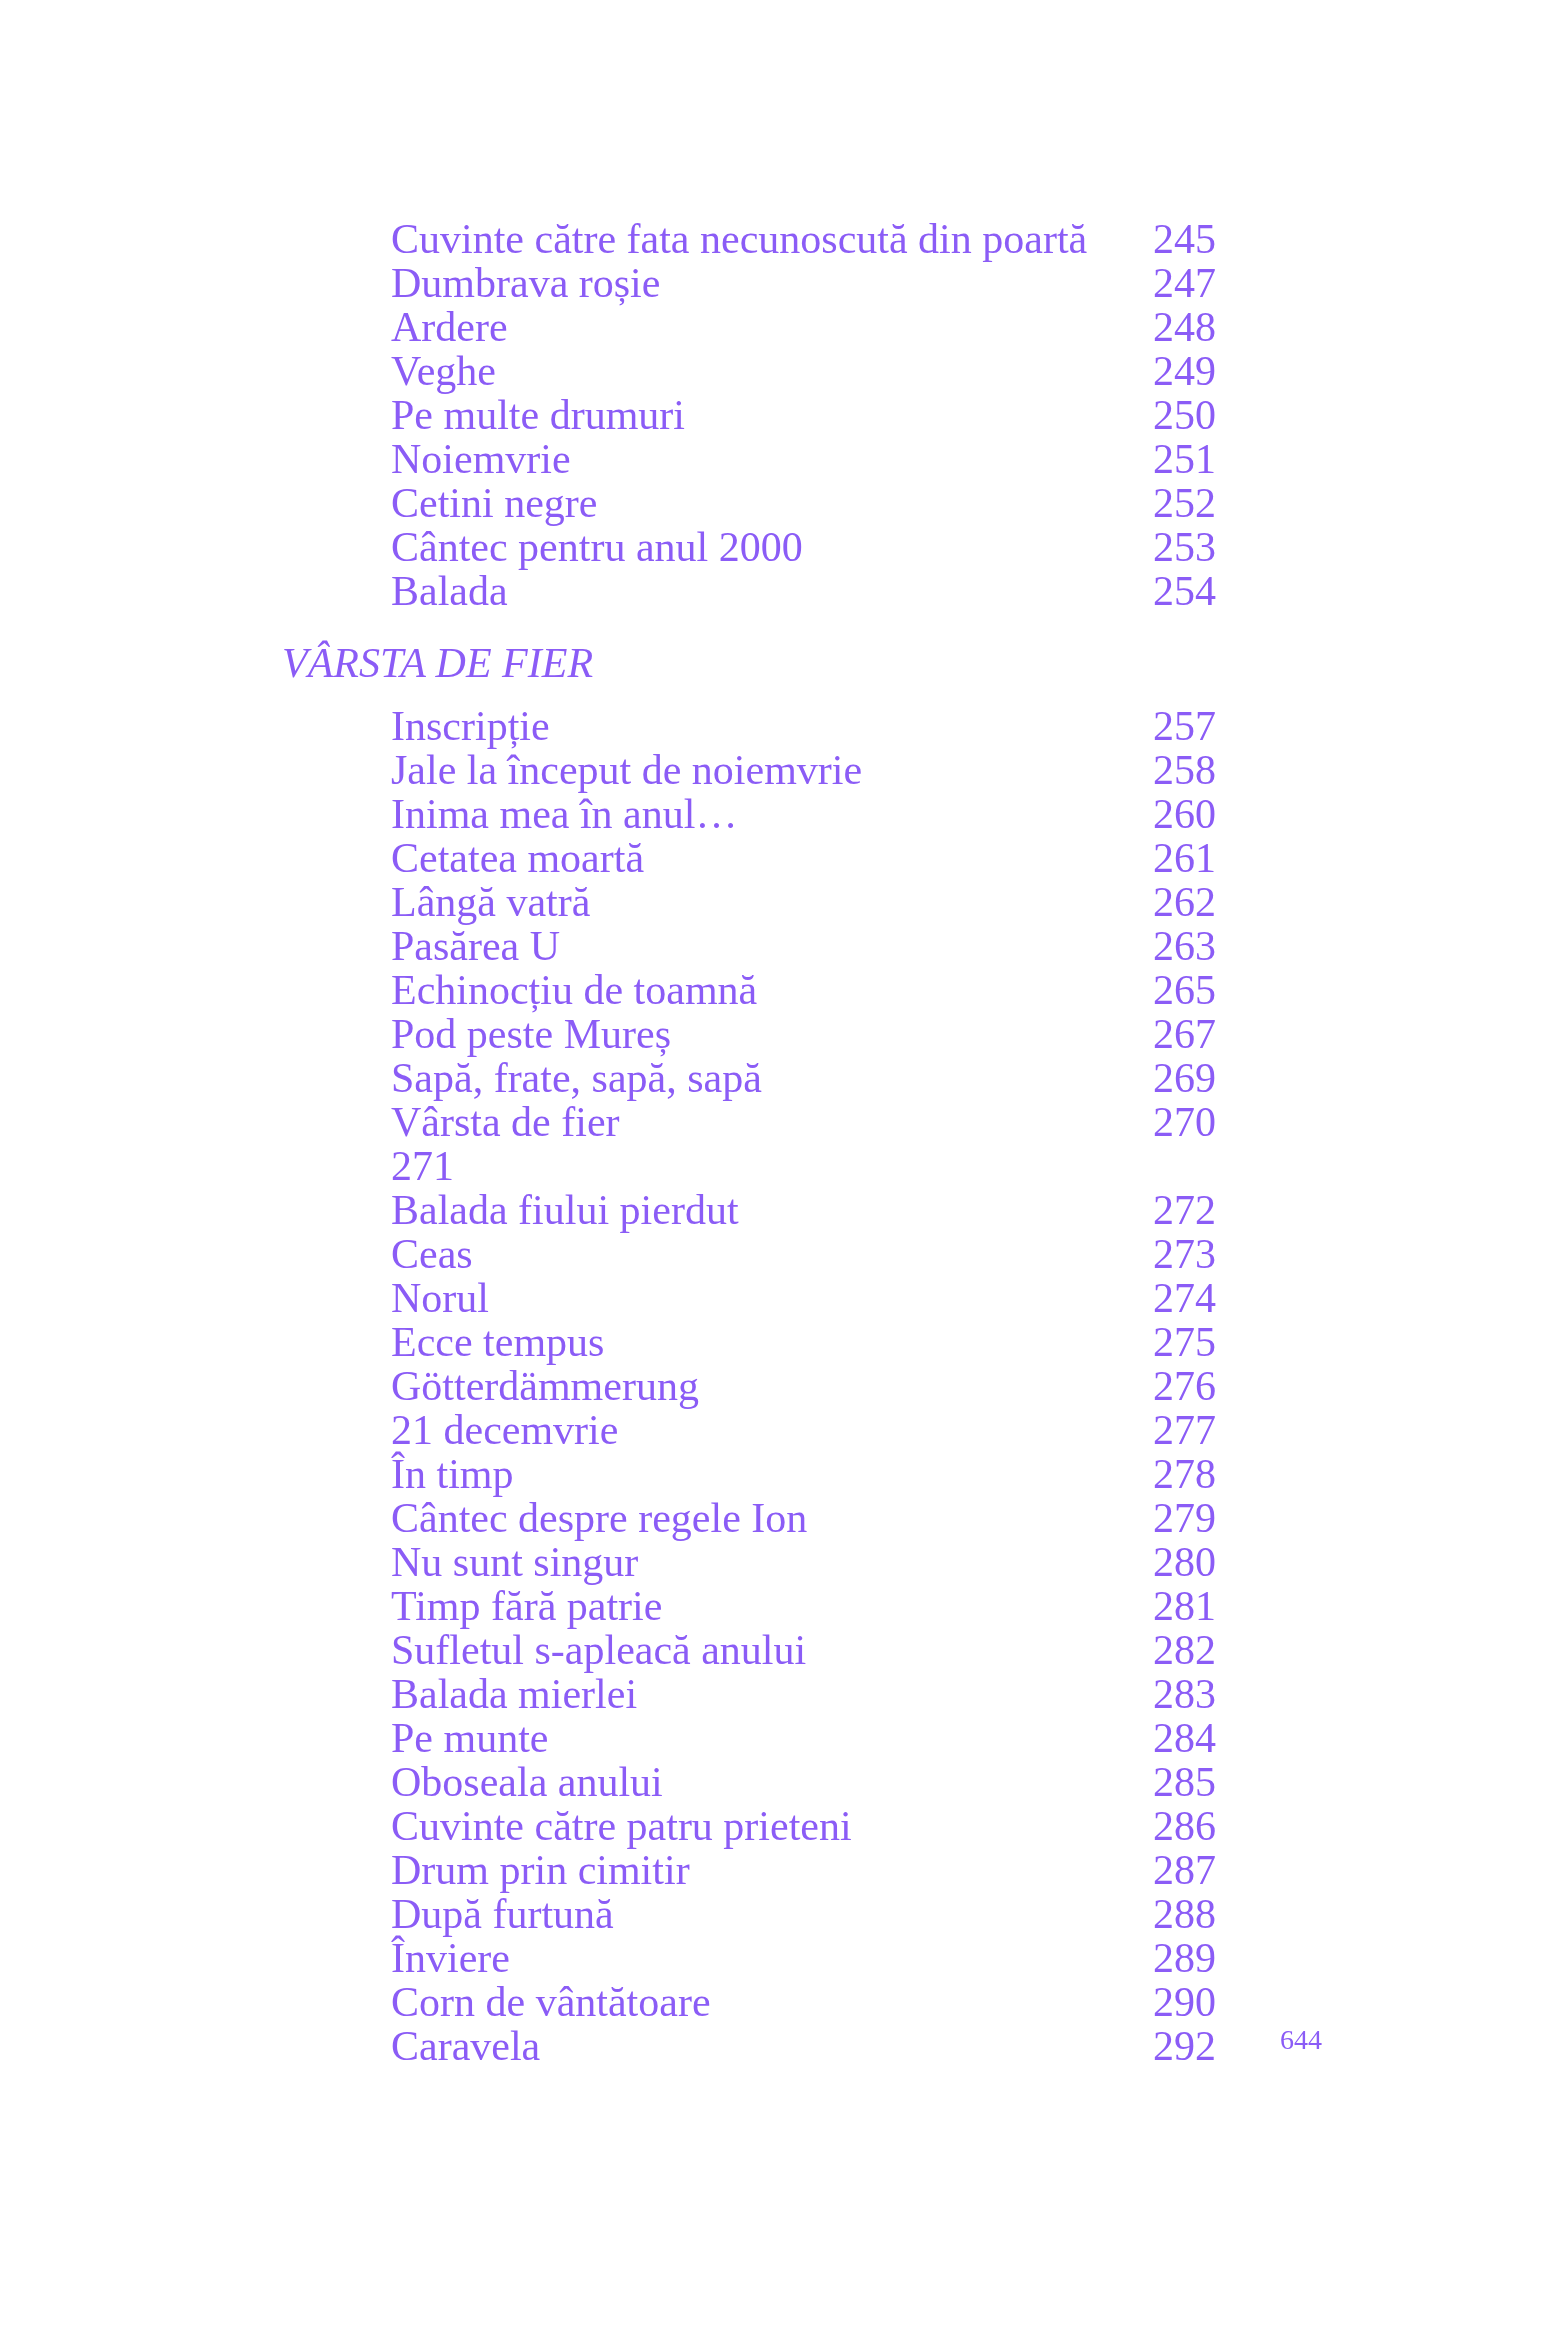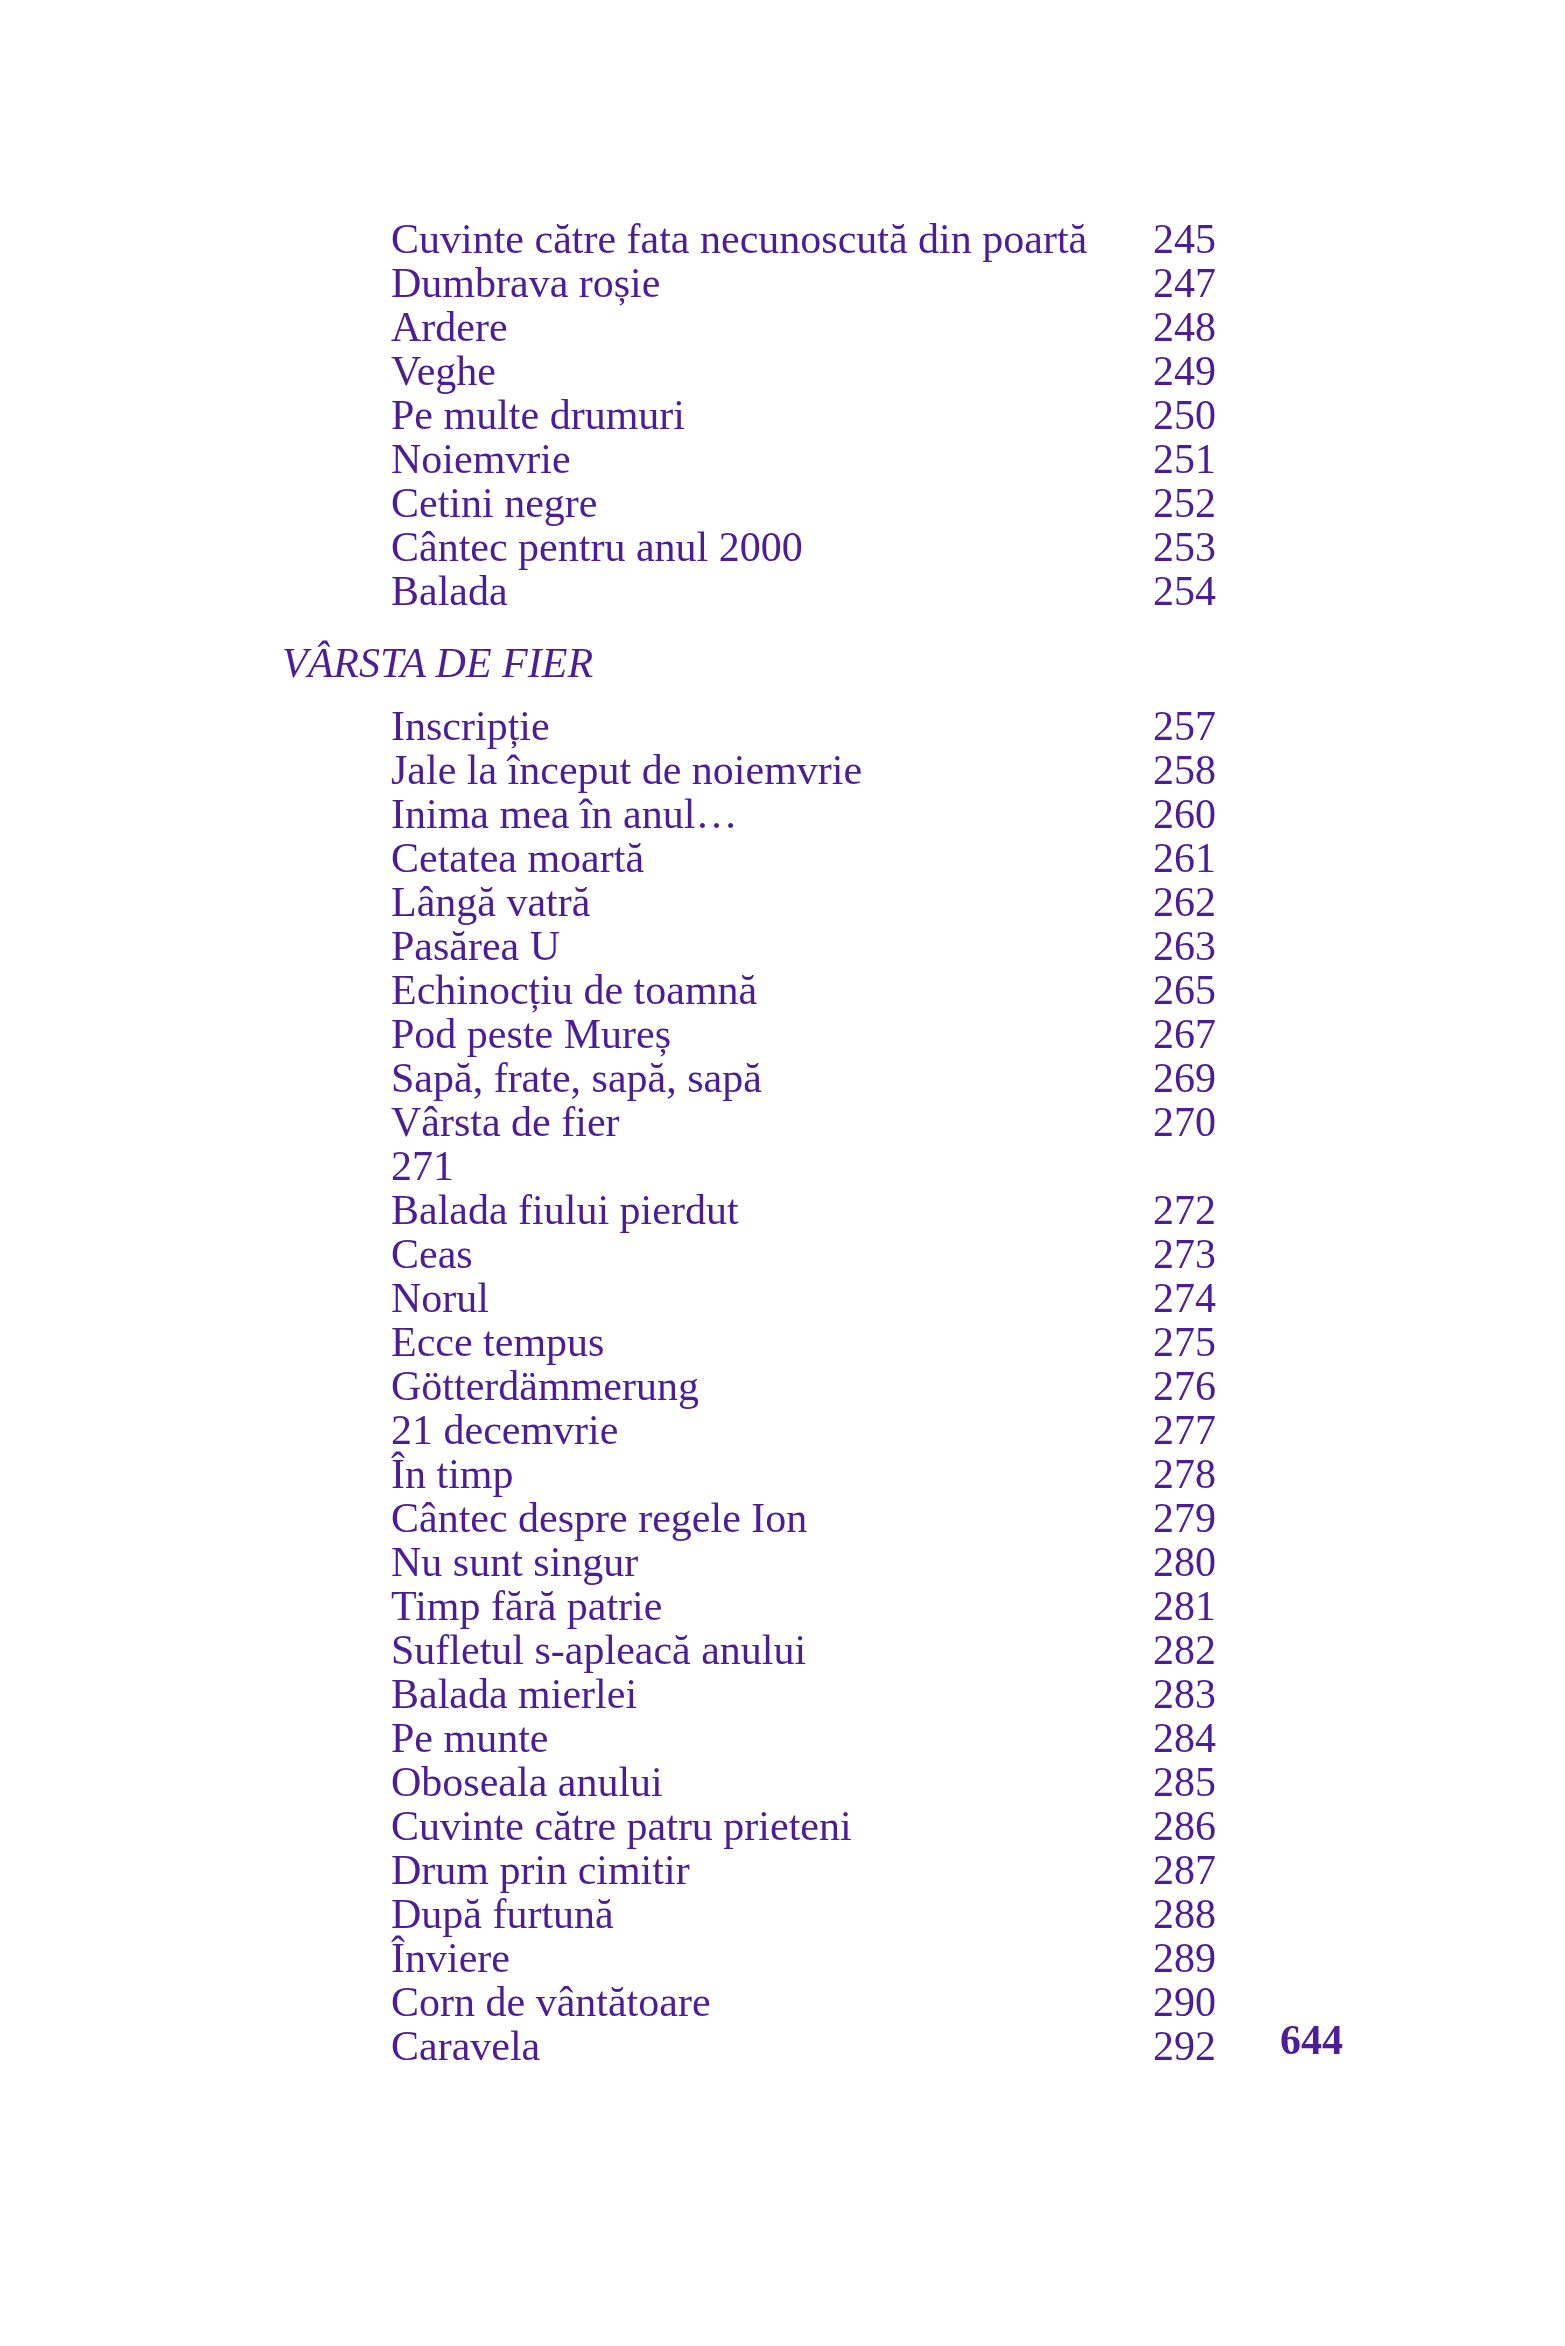--- a/index.html
+++ b/index.html
@@ -5,21 +5,21 @@
   html, body {
     margin: 0;
     padding: 0;
     background: #e8e8e8;
   }
   .page {
     position: relative;
     width: 1565px;
     height: 2347px;
     background: #ffffff;
-    color: #4c1d95;
+    color: #8b5cf6;
     font-family: "Liberation Serif", "DejaVu Serif", serif;
     overflow: hidden;
   }
   .toc-group {
     position: absolute;
     left: 391px;
     width: 838px;
     font-size: 42px;
   }
   .toc-group-1 { top: 217px; }
@@ -43,22 +43,22 @@
     font-size: 42px;
     font-style: italic;
     white-space: nowrap;
   }
   .folio {
     position: absolute;
     left: 1280px;
     top: 2018px;
     height: 44px;
     line-height: 44px;
-    font-size: 42px;
-    font-weight: bold;
+    font-size: 28px;
+    font-weight: normal;
   }
 </style>
 </head>
 <body>
 
 <div class="page">
 
   <div class="toc-group toc-group-1">
   <div class="toc-row">
     <span class="toc-title">Cuvinte către fata necunoscută din poartă</span>

